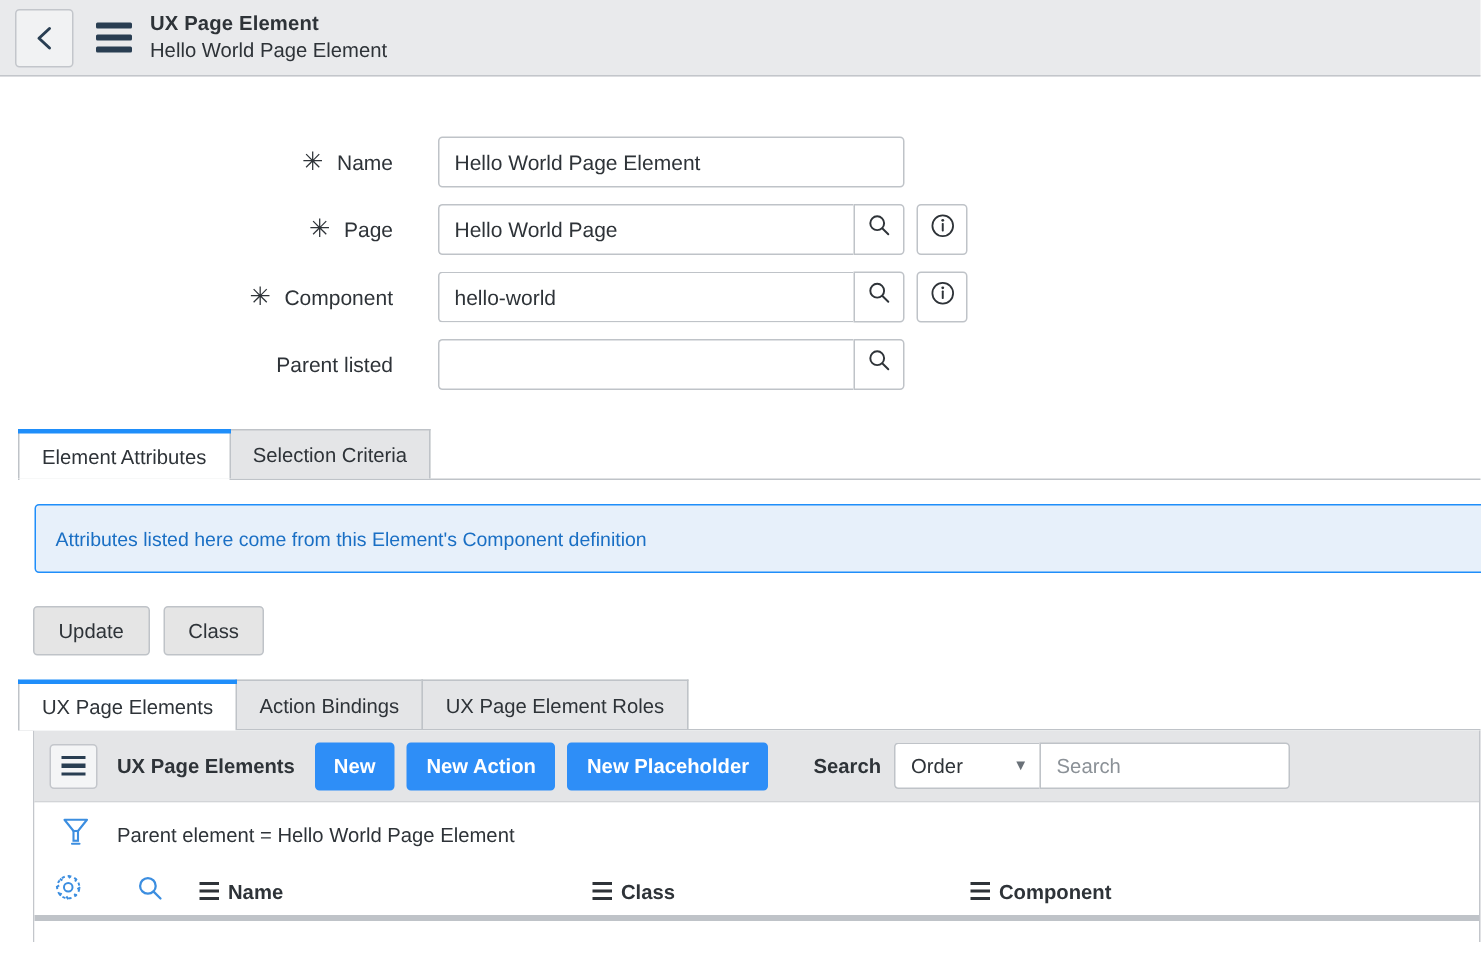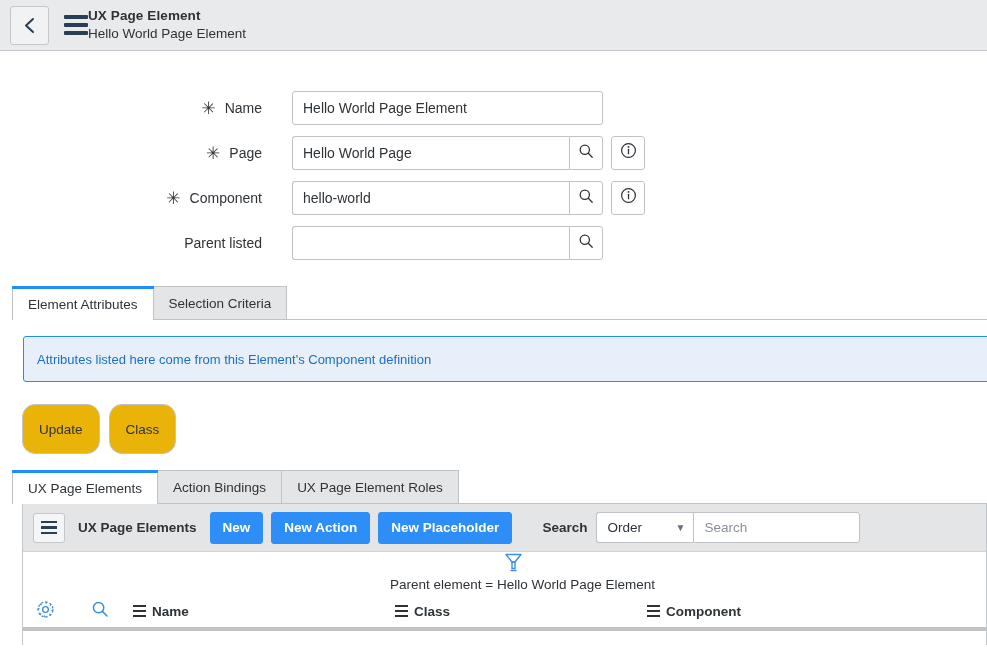--- a/index.html
+++ b/index.html
@@ -31,20 +31,21 @@
     cursor: pointer;
   }
   .back-btn svg { display:block; }
   .hdr-burger {
     margin-left: 15px;
     width: 24px; height: 22px;
     display: flex; flex-direction: column; justify-content: center; gap: 4px;
   }
   .hdr-burger span { display:block; height: 4px; background: #293e52; border-radius: 1px; }
   .hdr-titles {
+    margin-left: 12px;
     line-height: 1.22;
   }
   .hdr-title1 { font-size: 13.5px; font-weight: bold; color: #2e3338; letter-spacing: .1px;}
   .hdr-title2 { font-size: 13.5px; font-weight: normal; color: #2e3338; margin-top: 1px;}
 
   
   .form-area { position: absolute; left: 0; top: 51px; width: 987px; }
   .field-row {
     display: flex; align-items: center;
     height: 45px;
@@ -149,26 +150,26 @@
     border-radius: 3px;
     display: flex; align-items: center;
     padding-left: 13px;
     font-size: 13px;
     color: #1a6fc4;
   }
 
   
   .btn-row { padding: 22px 0 0 22px; display: flex; gap: 9px; }
   .sn-btn {
-    height: 50px;
+    height: 33px;
     min-width: 65px;
     padding: 0 16px;
-    background: #eab308;
-    border: 1px solid #bfc3c8;
-    border-radius: 13px;
+    background: #e5e5e5;
+    border: 1px solid #bfc3c8;
+    border-radius: 3px;
     font-size: 13.5px;
     color: #2e3338;
     display: flex; align-items: center; justify-content: center;
     cursor: pointer;
     font-family: "Liberation Sans", sans-serif;
   }
 
   
   .rel-tabstrip {
     margin-left: 12px; margin-top: 17px;
@@ -247,21 +248,20 @@
     font-family: "Liberation Sans", sans-serif;
     outline: none;
   }
   .search-input::placeholder { color: #8b9197; }
 
   .filter-row {
     height: 43px;
     display: flex; align-items: center;
     padding-left: 18px;
     background: #fff;
-    flex-direction: column;
   }
   .filter-text { margin-left: 18px; font-size: 13.5px; color: #2e3338; }
 
   .col-header {
     height: 36px;
     display: flex; align-items: center;
     border-bottom: 4px solid #bfc3c8;
     background: #fff;
     position: relative;
   }

